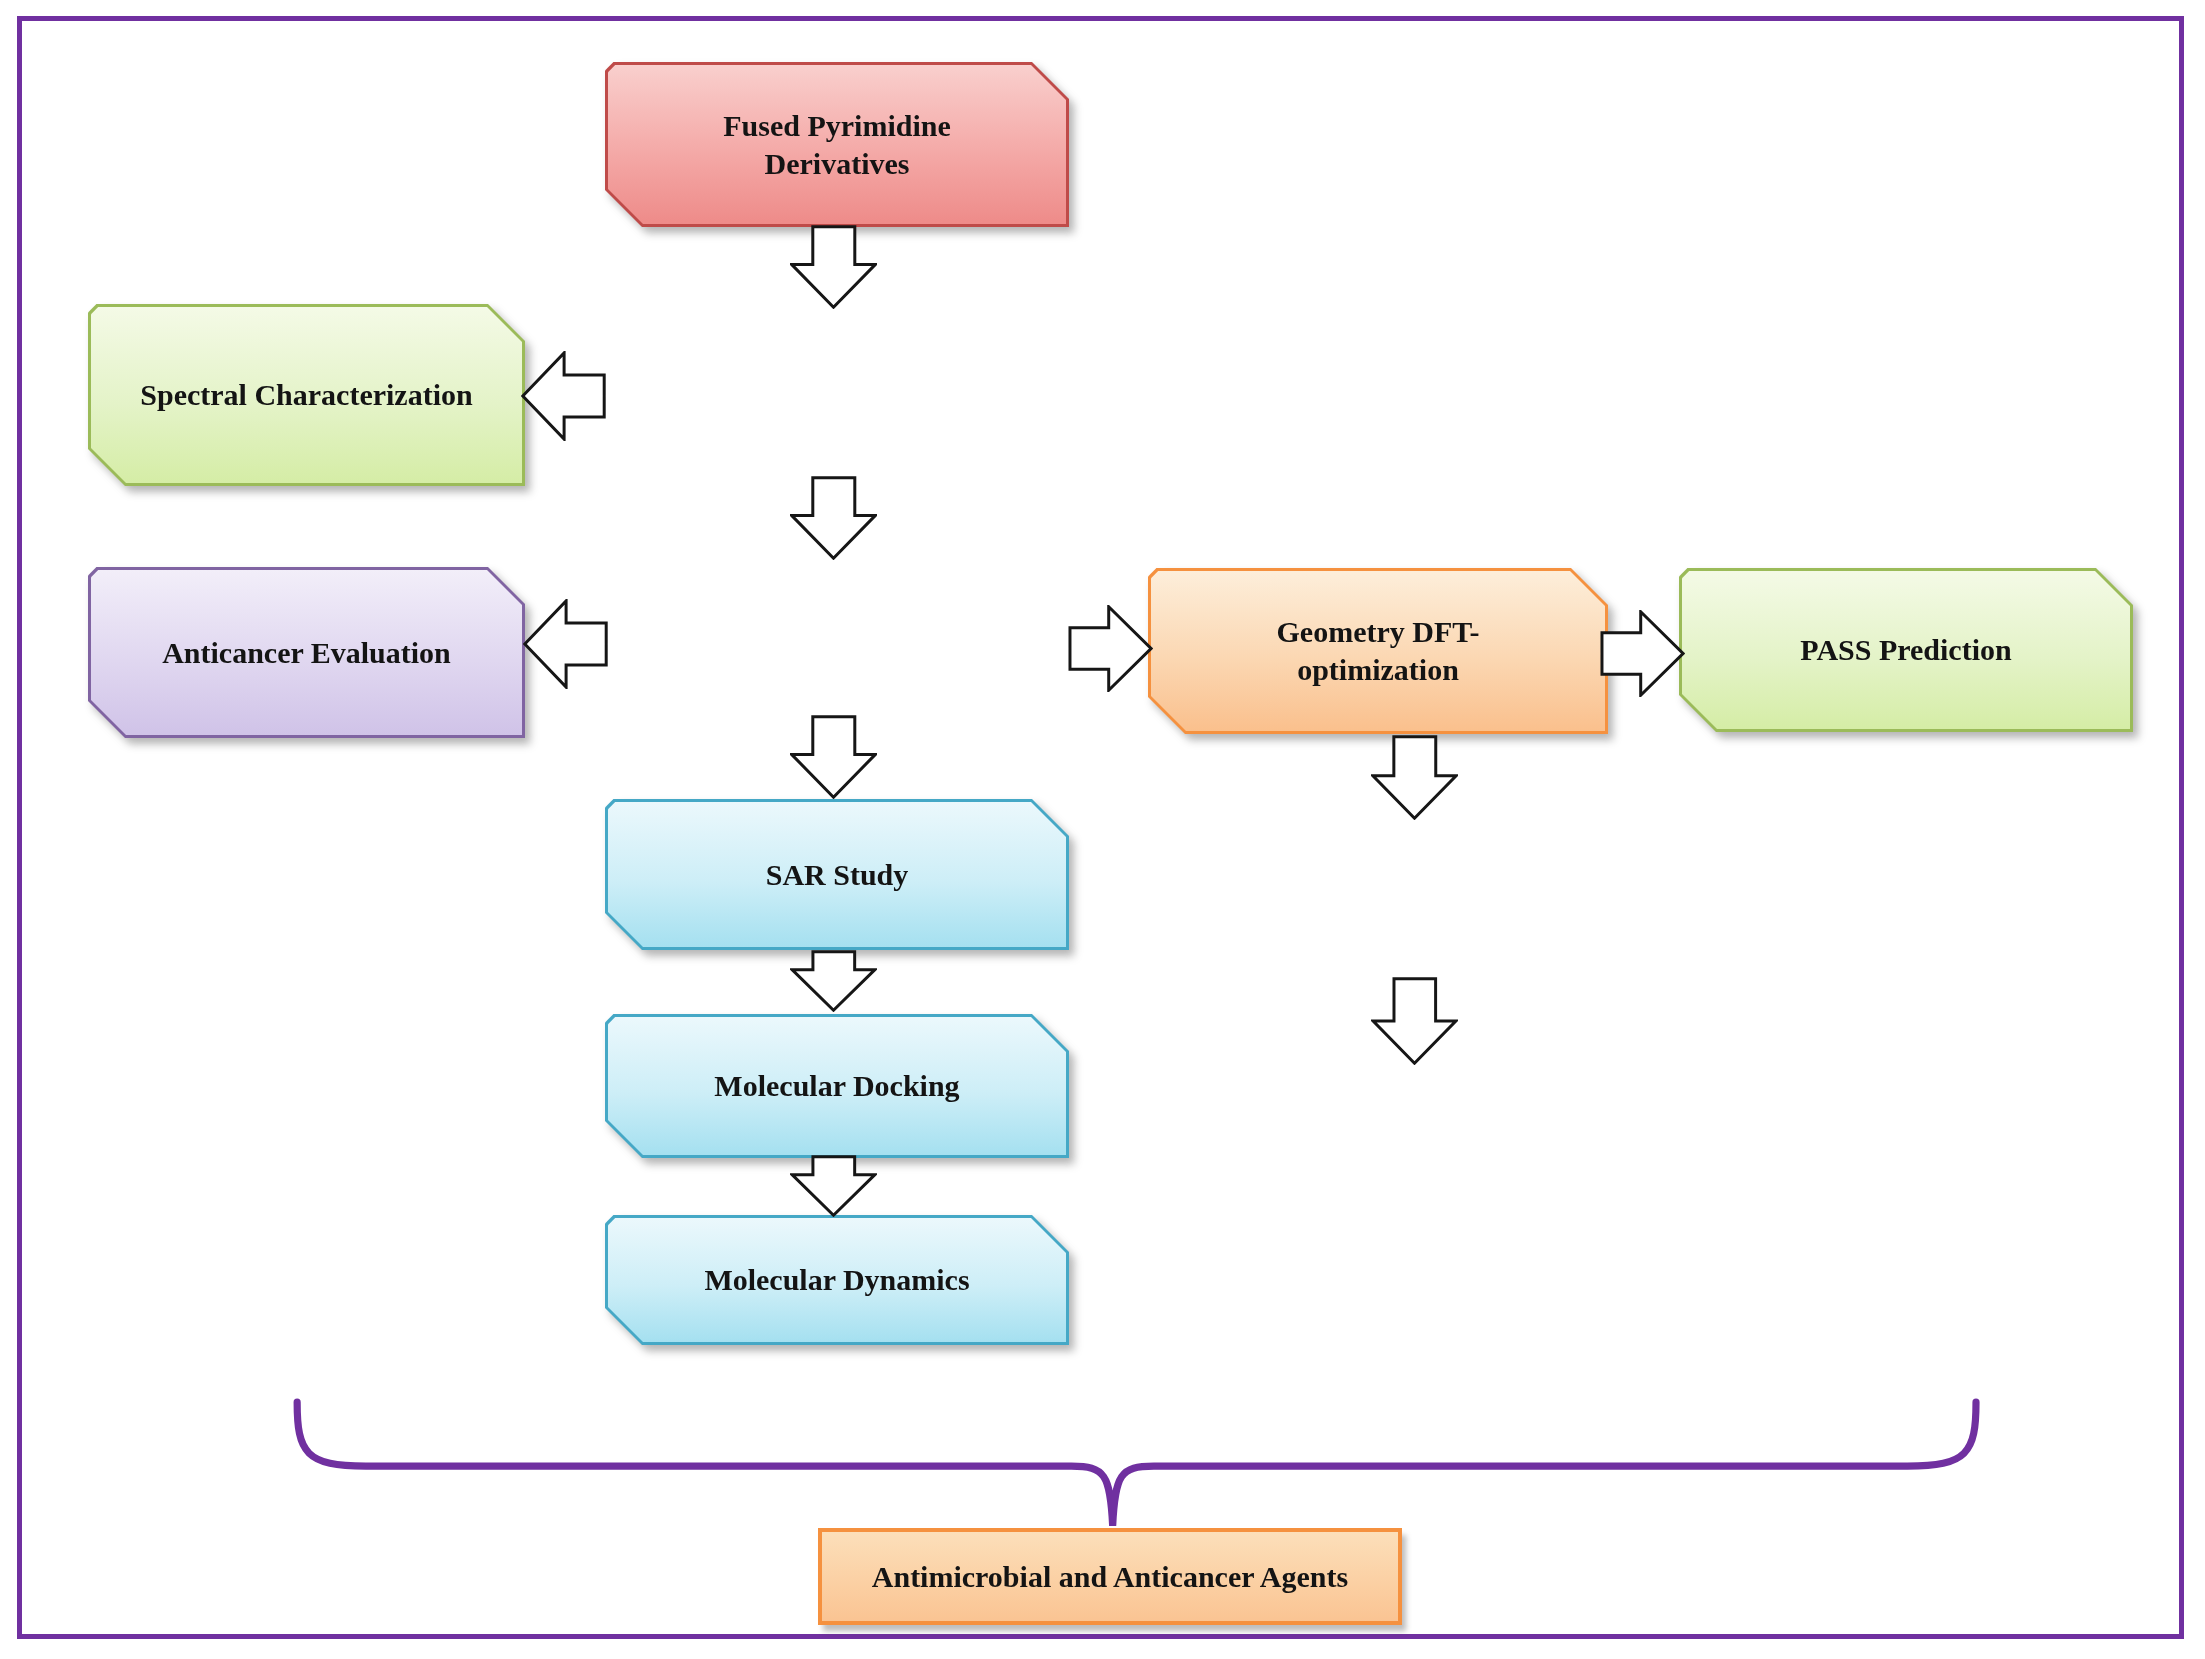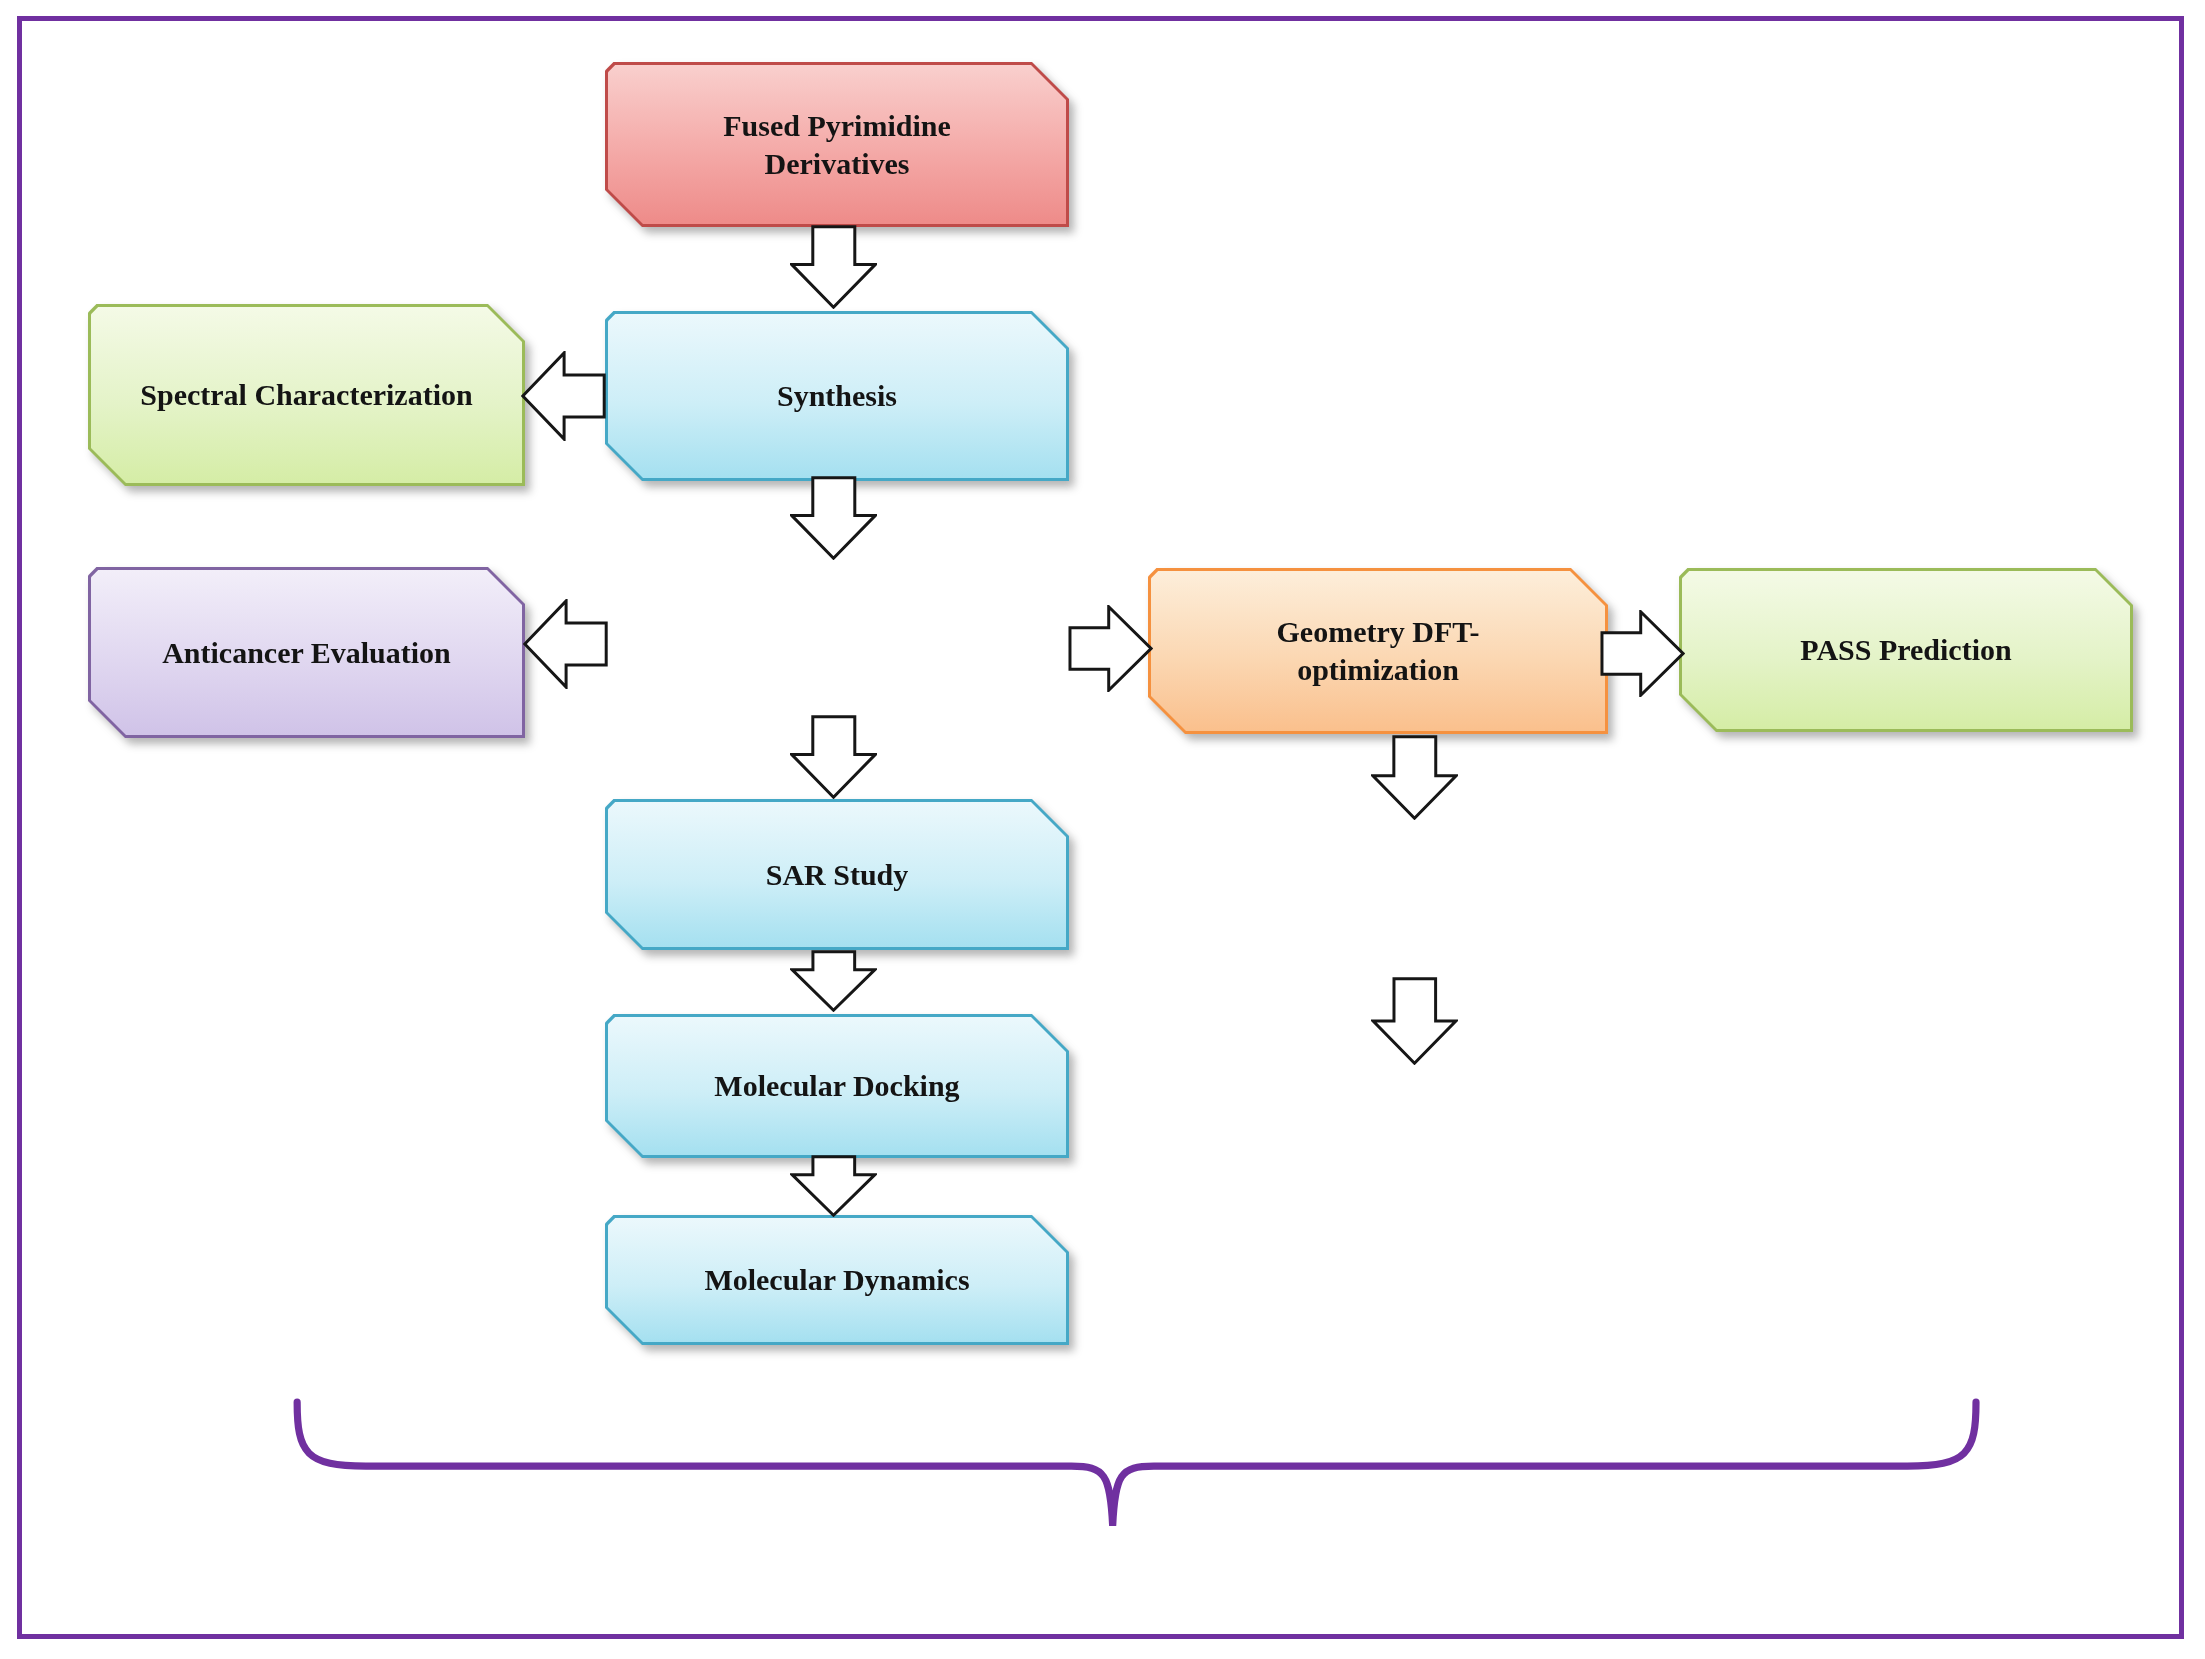--- a/index.html
+++ b/index.html
@@ -83,27 +83,20 @@
 
   <div class="shadow pos-fused">
     <div class="node red">
         <div class="inner">
       <span class="line">Fused Pyrimidine</span>
       <span class="line">Derivatives</span>
     </div>
       </div>
   </div>
 
-  <div class="shadow pos-synthesis">
-    <div class="node cyan">
-        <div class="inner">
-      <span class="line">Synthesis</span>
-    </div>
-      </div>
-  </div>
 
   <div class="shadow pos-spectral">
     <div class="node green">
         <div class="inner">
       <span class="line">Spectral Characterization</span>
     </div>
       </div>
   </div>
 
 
@@ -151,20 +144,23 @@
   <div class="shadow pos-dynamics">
     <div class="node cyan">
         <div class="inner">
       <span class="line">Molecular Dynamics</span>
     </div>
       </div>
   </div>
 
 
 
+  <div class="final-box">
+    <span>Antimicrobial and Anticancer Agents</span>
+  </div>
 
   <svg class="arrow pos-a1" width="87" height="84" viewBox="0 0 145 140">
       <path d="M38 3 H108 V66 H142 L72.5 137 L3 66 H38 Z"></path>
     </svg>
   <svg class="arrow pos-a2" width="87" height="84" viewBox="0 0 145 140">
       <path d="M38 3 H108 V66 H142 L72.5 137 L3 66 H38 Z"></path>
     </svg>
   <svg class="arrow pos-a3" width="87" height="84" viewBox="0 0 145 140">
       <path d="M38 3 H108 V66 H142 L72.5 137 L3 66 H38 Z"></path>
     </svg>

